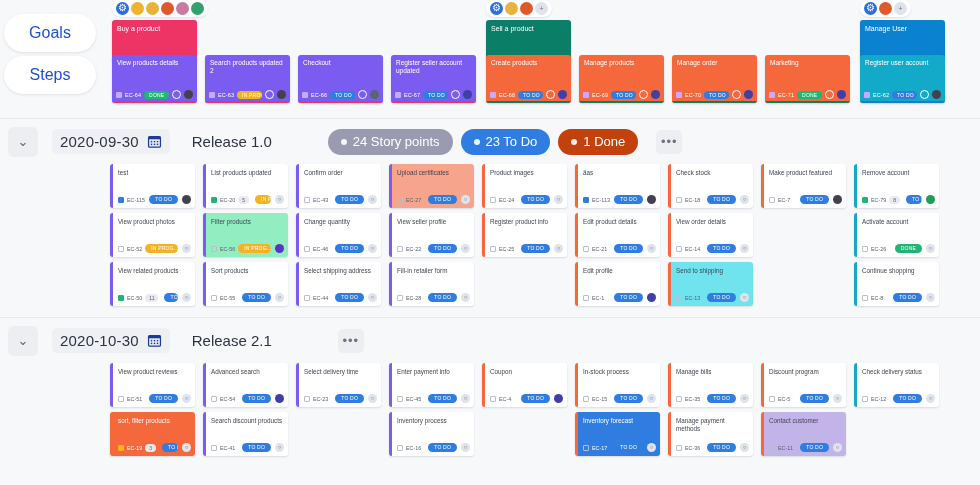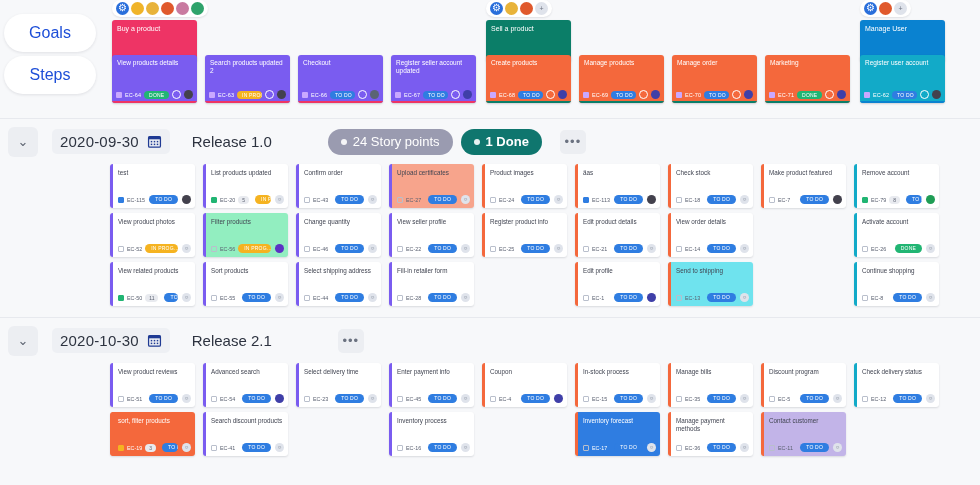--- a/index.html
+++ b/index.html
@@ -302,21 +302,25 @@
               <rect x="15.6" y="15.4" width="2.4" height="2.4"></rect>
             </g>
           </svg>
         </div>
         <div class="rel-name">Release 1.0</div>
         <div class="badges">
           <div class="badge" style="background: rgb(154, 155, 176); justify-content: flex-end;">
             <span class="dot"></span>
             <span>24 Story points</span>
           </div>
-          <div class="badge" style="background: #0f766e; font-weight: bold;">
+          <div class="badge" style="background: rgb(47, 125, 225);">
+            <span class="dot"></span>
+            <span>23 To Do</span>
+          </div>
+          <div class="badge" style="background: #c2410c;">
             <span class="dot"></span>
             <span>1 Done</span>
           </div>
           <div class="more-btn">•••</div>
         </div>
       </div>
       <div class="grid" style="height: 153px;">
         <div class="story" style="left: 110px; top: 0px; border-left-color: rgb(122, 92, 240); background: rgb(255, 255, 255);">
           <div class="st-title">test</div>
           <div class="st-foot">

